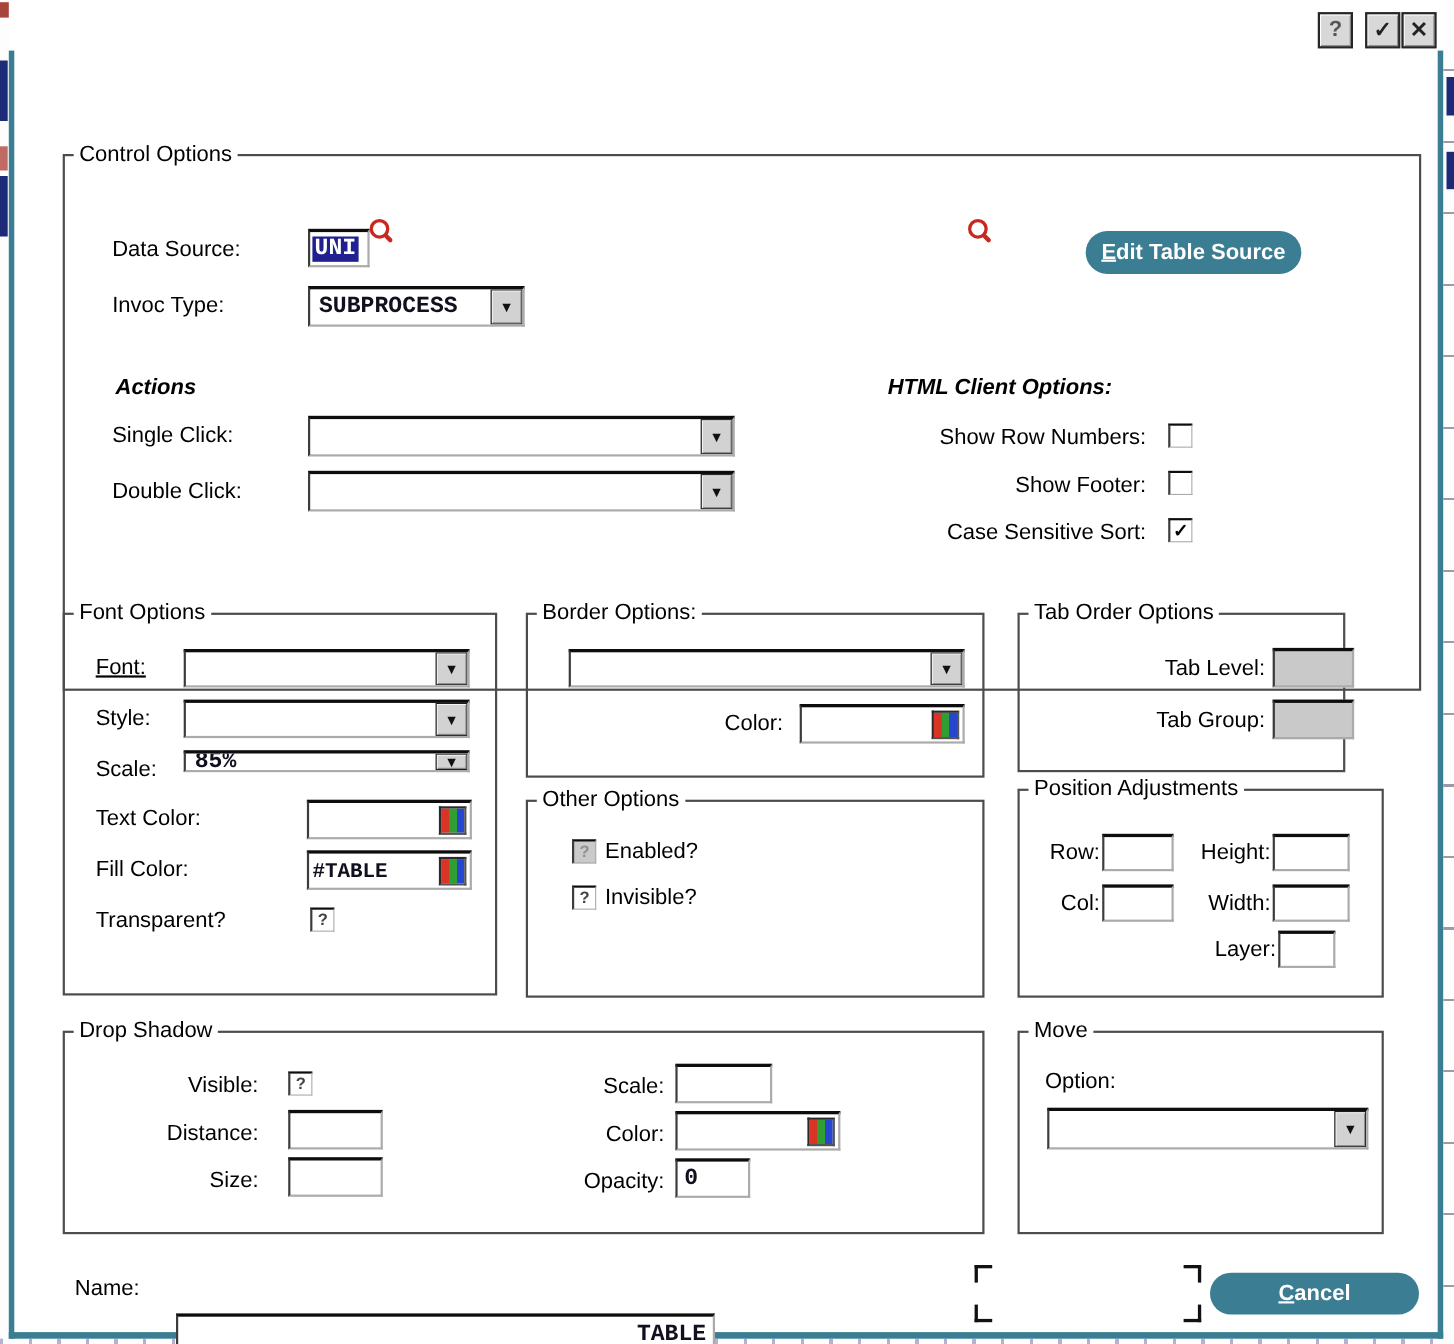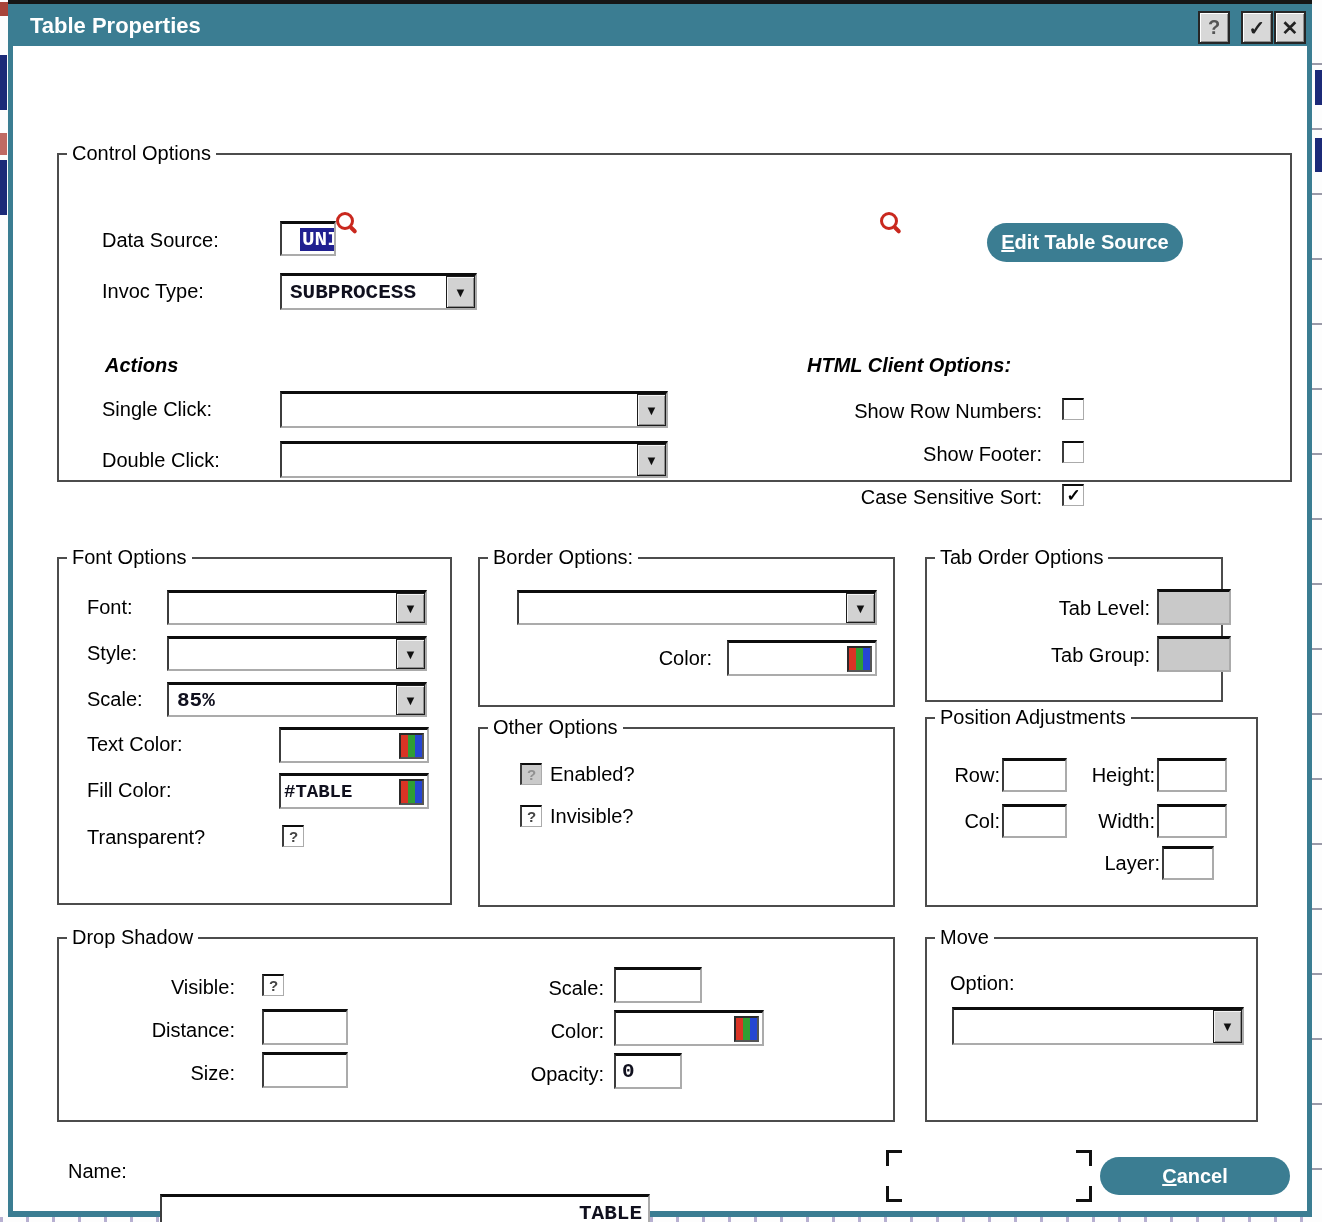--- a/index.html
+++ b/index.html
@@ -35,21 +35,21 @@
   .lbl.hdg { font-weight:bold; font-style:italic; }
 
   
   .fld { position:absolute; background:#fff; box-sizing:border-box;
          border-top:3px solid #0d0d0d; border-left:2px solid #3c3c3c;
          border-right:2px solid #ababab; border-bottom:2px solid #ababab;
          display:flex; align-items:center; padding:0 6px; overflow:hidden; }
   .fld.grey { background:#c9c9c9; }
   .mono { font-family:"Liberation Mono", monospace; font-weight:bold; font-size:21px;
           color:#10101e; white-space:pre; }
-  .sel { background:#202090; color:#ffffff; padding:0 2px;margin-left:16px; }
+  .sel { background:#202090; color:#ffffff; padding:0 2px; }
 
   .dd { padding:0 0 0 8px; }
   .dd .value { flex:1; }
   .ddbtn { width:27px; align-self:stretch; background:#d2d2d2; border:1px solid #1c1c1c;
            box-shadow:inset 1px 1px 0 #f4f4f4, inset -1px -1px 0 #8f8f8f;
            display:flex; align-items:center; justify-content:center;
            font-size:13px; color:#111; flex:none; }
 
   .colorbtn { width:25px; height:26px; box-sizing:border-box; margin-left:auto; flex:none;
               border:2px solid #555; border-top-color:#2a2a2a; border-left-color:#2a2a2a;
@@ -91,34 +91,31 @@
     <div class="bg-block" style="left:0;top:133px;width:7px;height:22px;background:#c06a63;"></div>
     <div class="bg-block" style="left:0;top:160px;width:7px;height:55px;background:#1c2a78;"></div>
   </div>
   <div class="bg-strip" style="left:1312px;width:10px;background:repeating-linear-gradient(180deg,#fdfdfd 0 63px,#9a9aa8 63px 65px);">
     <div class="bg-block" style="left:3px;top:70px;width:7px;height:35px;background:#1c2a78;"></div>
     <div class="bg-block" style="left:3px;top:138px;width:7px;height:34px;background:#1c2a78;"></div>
   </div>
   <div class="bg-bottom"></div>
 
   <div class="dialog-frame"></div>
-  <div class="titlebar">
-    <span class="title-text">Table Properties</span>
-  </div>
   <div class="tbbtn" style="left:1198px;top:11px;">
     <span style="color:#555;">?</span>
   </div>
   <div class="tbbtn" style="left:1241px;top:11px;">
     <span>✓</span>
   </div>
   <div class="tbbtn" style="left:1274px;top:11px;">
     <span>✕</span>
   </div>
 
-  <div class="groupbox" style="left:57px;top:153px;width:1235px;height:329px;">
+  <div class="groupbox" style="left:57px;top:140px;width:1235px;height:488px;">
     <span class="legend">Control Options</span>
 
     <span class="lbl" style="left:43px;top:74px;">Data Source:</span>
     <div class="fld" style="left:221px;top:66px;width:56px;height:35px;padding:0 2px;">
       <span class="mono sel">UNI</span>
     </div>
     <span class="search-icon" style="left:276px;top:56px;"></span>
     <span class="search-icon" style="left:820px;top:56px;"></span>
     <div class="pillbtn" style="left:928px;top:68px;width:196px;height:39px;">
       <span class="ul">E</span>
@@ -148,32 +145,32 @@
     <div class="cb" style="left:1003px;top:243px;"></div>
     <span class="lbl r" style="left:733px;top:288px;width:250px;">Show Footer:</span>
     <div class="cb" style="left:1003px;top:286px;"></div>
     <span class="lbl r" style="left:733px;top:331px;width:250px;">Case Sensitive Sort:</span>
     <div class="cb checked" style="left:1003px;top:329px;">✓</div>
   </div>
 
   <div class="groupbox" style="left:57px;top:557px;width:395px;height:348px;">
     <span class="legend">Font Options</span>
 
-    <span class="lbl" style="left:28px;top:37px;">Font:</span>
+    <span class="lbl" style="left:28px;top:37px;text-decoration:underline;">Font:</span>
     <div class="fld dd" style="left:108px;top:31px;width:260px;height:35px;">
       <span class="value mono"></span>
       <span class="ddbtn">▼</span>
     </div>
     <span class="lbl" style="left:28px;top:83px;">Style:</span>
     <div class="fld dd" style="left:108px;top:77px;width:260px;height:35px;">
       <span class="value mono"></span>
       <span class="ddbtn">▼</span>
     </div>
     <span class="lbl" style="left:28px;top:129px;">Scale:</span>
-    <div class="fld dd" style="left:108px;top:123px;width:260px;height:35px;">
+    <div class="fld dd" style="left:108px;top:123px;width:260px;height:20px;">
       <span class="value mono">85%</span>
       <span class="ddbtn">▼</span>
     </div>
     <span class="lbl" style="left:28px;top:174px;">Text Color:</span>
     <div class="fld" style="left:220px;top:168px;width:150px;height:36px;padding:0 3px;">
       <span class="mono"></span>
       <span class="colorbtn"></span>
     </div>
     <span class="lbl" style="left:28px;top:220px;">Fill Color:</span>
     <div class="fld" style="left:220px;top:214px;width:150px;height:36px;padding:0 3px;">

